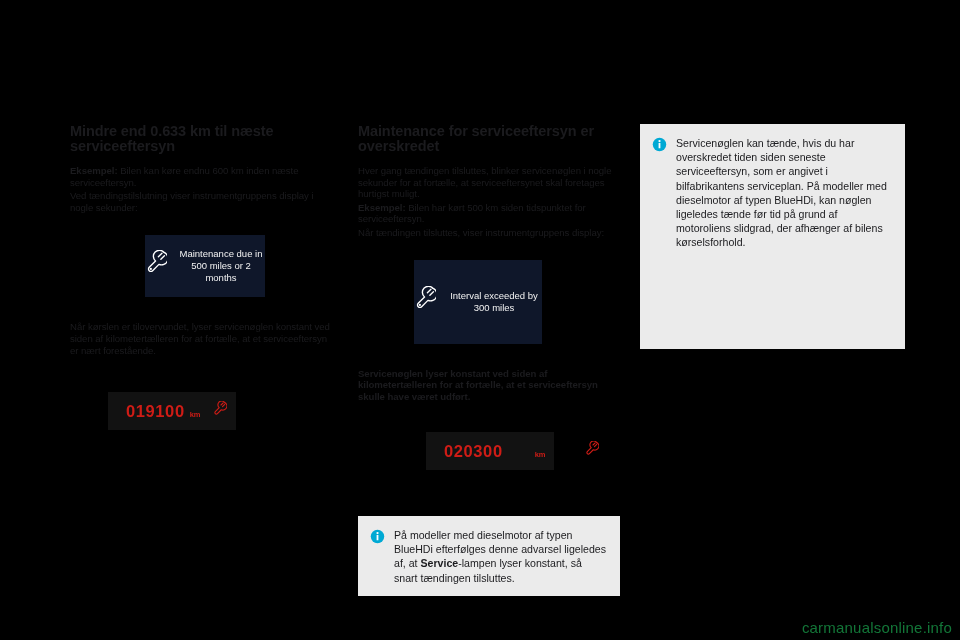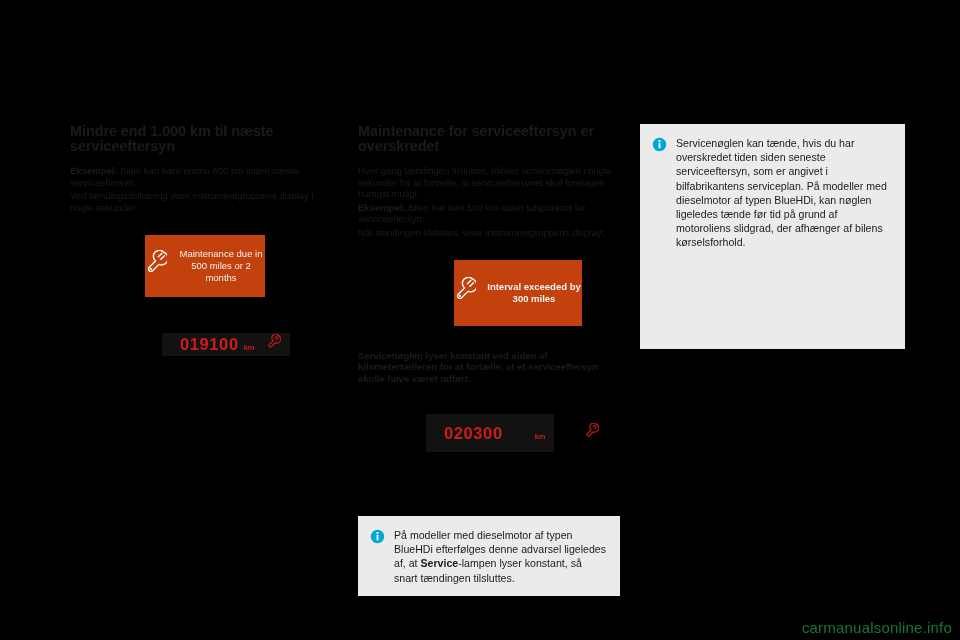--- a/index.html
+++ b/index.html
@@ -29,21 +29,21 @@
   .body-text {
     color: #1b1b1e;
     font-size: 9.6px;
     line-height: 11.6px;
     letter-spacing: -0.05px;
   }
   .body-text b { font-weight: bold; }
 
   
   .display {
-    background: #c2410c;
+    background: #0f172a;
     color: #ffffff;
     display: flex;
     align-items: center;
     justify-content: center;
     gap: 10px;
   }
   .display-msg {
     font-size: 9.5px;
     line-height: 12px;
     text-align: center;
@@ -94,43 +94,44 @@
     opacity: 0.92;
   }
 </style>
 </head>
 <body>
 
 <div class="page">
 
   <div class="col col-left" style="top:124px;">
 
-    <div class="heading">Mindre end 1.000 km til næste serviceeftersyn</div>
+    <div class="heading">Mindre end 0.633 km til næste serviceeftersyn</div>
 
     <div style="height:11px"></div>
 
     <div class="body-text">
       <b>Eksempel:</b><span> Bilen kan køre endnu 600 km inden næste serviceeftersyn.</span>
     </div>
 
     <div class="body-text" style="margin-top:2px;">Ved tændingstilslutning viser instrumentgruppens display i nogle sekunder:</div>
 
     <div class="display" style="margin-top:22px; margin-left:75px; width:120px; height:62px;">
       <span class="wrench-ico">
         <svg width="22" height="28" viewBox="0 0 24 30" fill="none" stroke="#ffffff" stroke-width="1.5">
           <path d="M18.5 3.2 L14.6 7.1 M21.2 5.9 L17.3 9.8" stroke-linecap="round"></path>
           <path d="M20.8 2.4 a6.6 6.6 0 1 0 -9.3 9.3 L4.6 18.6 a2.6 2.6 0 1 0 3.7 3.7 l6.9 -6.9 a6.6 6.6 0 0 0 5.6 -13z" stroke-linejoin="round"></path>
           <circle cx="6.4" cy="20.4" r="1.2" fill="#ffffff" stroke="none"></circle>
         </svg>
       </span>
       <span class="display-msg">Maintenance due in 500 miles or 2 months</span>
     </div>
 
-
-    <div class="odo" style="margin-top:36px; margin-left:92px; width:128px; height:23px;">
+    <div class="body-text" style="margin-top:24px;">Når kørslen er tilovervundet, lyser servicenøglen konstant ved siden af kilometertælleren for at fortælle, at et serviceeftersyn er nært forestående.</div>
+
+    <div class="odo" style="margin-top:36px; margin-left:38px; width:128px; height:38px;">
       <span class="odo-value">019100</span>
       <span class="odo-unit">km</span>
       <span class="odo-ico">
         <svg width="15" height="17" viewBox="0 0 24 30" fill="none" stroke="#cf1c16" stroke-width="2">
           <path d="M18.5 3.2 L14.6 7.1 M21.2 5.9 L17.3 9.8" stroke-linecap="round"></path>
           <path d="M20.8 2.4 a6.6 6.6 0 1 0 -9.3 9.3 L4.6 18.6 a2.6 2.6 0 1 0 3.7 3.7 l6.9 -6.9 a6.6 6.6 0 0 0 5.6 -13z" stroke-linejoin="round"></path>
         </svg>
       </span>
     </div>
   </div>
@@ -142,21 +143,21 @@
     <div style="height:11px"></div>
 
     <div class="body-text">Hver gang tændingen tilsluttes, blinker servicenøglen i nogle sekunder for at fortælle, at serviceeftersynet skal foretages hurtigst muligt.</div>
 
     <div class="body-text" style="margin-top:2px;">
       <b>Eksempel:</b><span> Bilen har kørt 500 km siden tidspunktet for serviceeftersyn.</span>
     </div>
 
     <div class="body-text" style="margin-top:2px;">Når tændingen tilsluttes, viser instrumentgruppens display:</div>
 
-    <div class="display" style="margin-top:21px; margin-left:96px; width:128px; height:66px;font-weight:bold;">
+    <div class="display" style="margin-top:21px; margin-left:56px; width:128px; height:84px;">
       <span class="wrench-ico">
         <svg width="22" height="28" viewBox="0 0 24 30" fill="none" stroke="#ffffff" stroke-width="1.5">
           <path d="M18.5 3.2 L14.6 7.1 M21.2 5.9 L17.3 9.8" stroke-linecap="round"></path>
           <path d="M20.8 2.4 a6.6 6.6 0 1 0 -9.3 9.3 L4.6 18.6 a2.6 2.6 0 1 0 3.7 3.7 l6.9 -6.9 a6.6 6.6 0 0 0 5.6 -13z" stroke-linejoin="round"></path>
           <circle cx="6.4" cy="20.4" r="1.2" fill="#ffffff" stroke="none"></circle>
         </svg>
       </span>
       <span class="display-msg">Interval exceeded by 300 miles</span>
     </div>
 

